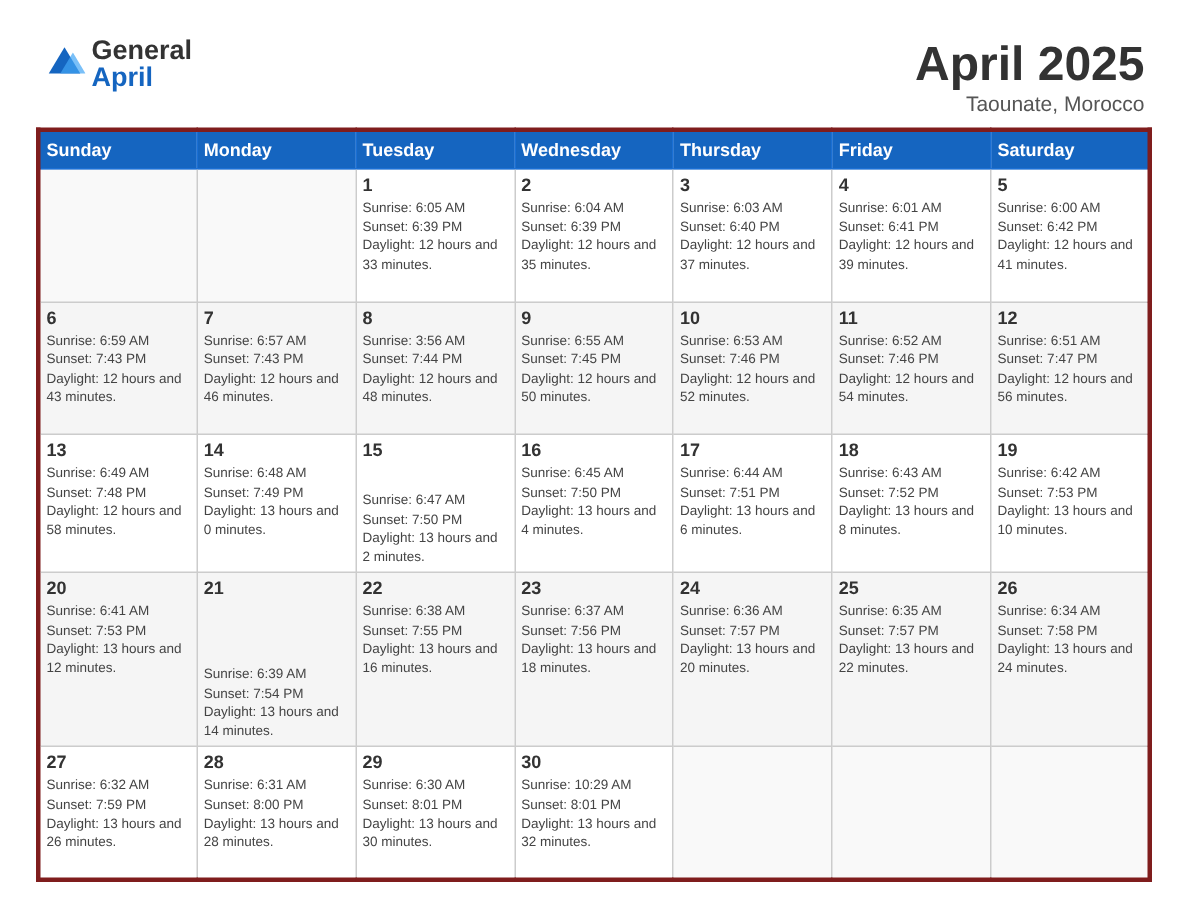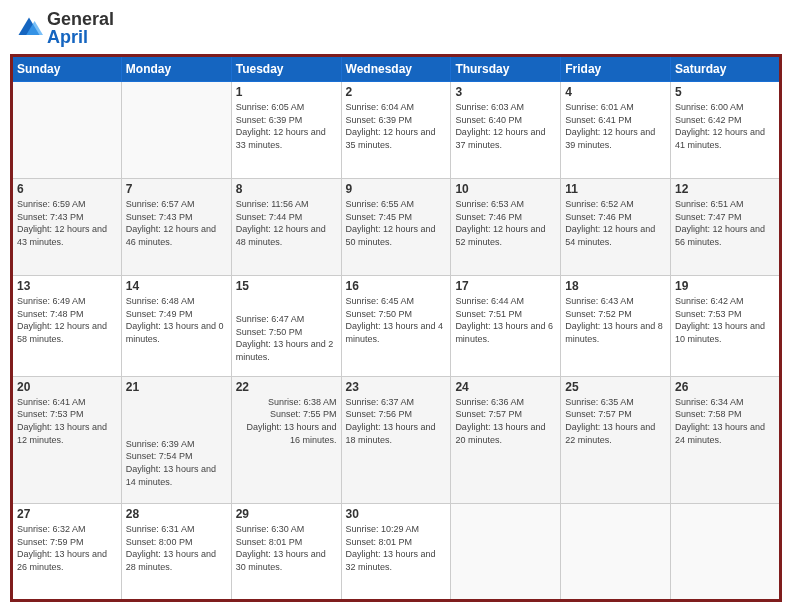--- a/index.html
+++ b/index.html
@@ -7,21 +7,21 @@
       width: 792px;
       height: 612px;
       font-family: Arial, sans-serif;
       background: #fff;
       overflow: hidden;
     }
     .page {
       width: 792px;
       height: 612px;
       background: #fff;
-      padding: 10px;
+      padding: 24px;
       display: flex;
       flex-direction: column;
     }
     .header {
       display: flex;
       justify-content: space-between;
       align-items: flex-start;
       margin-bottom: 8px;
       padding: 0 5px;
     }
@@ -111,20 +111,24 @@
     <div class="logo">
       <svg class="logo-icon" viewBox="0 0 40 40">
         <polygon points="20,5 35,30 5,30" fill="#1565c0"></polygon>
         <polygon points="28,10 40,30 16,30" fill="#42a5f5" opacity="0.7"></polygon>
       </svg>
       <div class="logo-text">
         <span class="logo-general">General</span>
         <span class="logo-blue">April</span>
       </div>
     </div>
+    <div class="title-section">
+      <div class="main-title">April 2025</div>
+      <div class="subtitle">Taounate, Morocco</div>
+    </div>
   </div>
 
   <table class="calendar">
     <thead>
       <tr>
       <th>Sunday</th>
           <th>Monday</th>
           <th>Tuesday</th>
           <th>Wednesday</th>
           <th>Thursday</th>
@@ -175,21 +179,21 @@
 Daylight: 12 hours and 43 minutes.</div>
           </td>
           <td>
             <span class="day-number">7</span>
             <div class="day-info" style="white-space: pre-line;">Sunrise: 6:57 AM
 Sunset: 7:43 PM
 Daylight: 12 hours and 46 minutes.</div>
           </td>
           <td>
             <span class="day-number">8</span>
-            <div class="day-info" style="white-space: pre-line;">Sunrise: 11:56 AM
+            <div class="day-info" style="white-space: pre-line;">Sunrise: 3:56 AM
 Sunset: 7:44 PM
 Daylight: 12 hours and 48 minutes.</div>
           </td>
           <td>
             <span class="day-number">9</span>
             <div class="day-info" style="white-space: pre-line;">Sunrise: 6:55 AM
 Sunset: 7:45 PM
 Daylight: 12 hours and 50 minutes.</div>
           </td>
           <td>
@@ -263,21 +267,21 @@
 Daylight: 13 hours and 12 minutes.</div>
           </td>
           <td>
             <span class="day-number">21</span>
             <div class="day-info" style="white-space: pre-line; margin-top: 44px;">Sunrise: 6:39 AM
 Sunset: 7:54 PM
 Daylight: 13 hours and 14 minutes.</div>
           </td>
           <td>
             <span class="day-number">22</span>
-            <div class="day-info" style="white-space: pre-line; text-align: right;">Sunrise: 6:38 AM
+            <div class="day-info" style="white-space: pre-line;">Sunrise: 6:38 AM
 Sunset: 7:55 PM
 Daylight: 13 hours and 16 minutes.</div>
           </td>
           <td>
             <span class="day-number">23</span>
             <div class="day-info" style="white-space: pre-line;">Sunrise: 6:37 AM
 Sunset: 7:56 PM
 Daylight: 13 hours and 18 minutes.</div>
           </td>
           <td>

